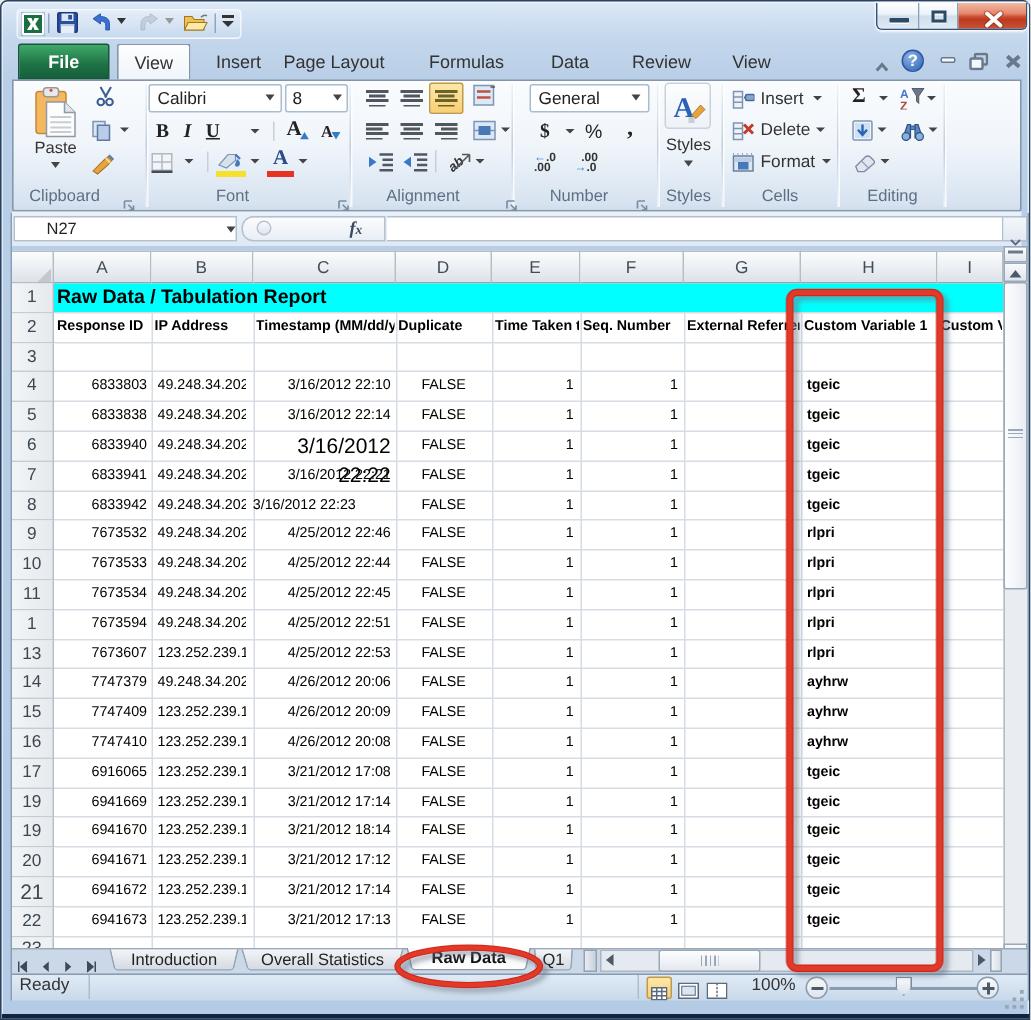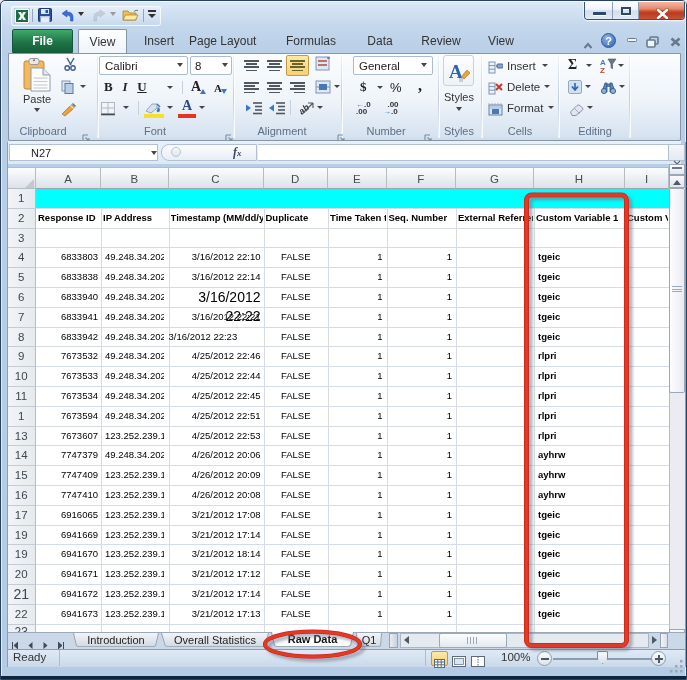--- a/index.html
+++ b/index.html
@@ -417,20 +417,21 @@
 <div class="abs" style="left:100px;top:188.0px;width:1px;height:443.0px;background:#d5dce4;"></div>
 <div class="abs" style="left:167.5px;top:188.0px;width:1px;height:443.0px;background:#d5dce4;"></div>
 <div class="abs" style="left:262.5px;top:188.0px;width:1px;height:443.0px;background:#d5dce4;"></div>
 <div class="abs" style="left:327px;top:188.0px;width:1px;height:443.0px;background:#d5dce4;"></div>
 <div class="abs" style="left:385.5px;top:188.0px;width:1px;height:443.0px;background:#d5dce4;"></div>
 <div class="abs" style="left:455px;top:188.0px;width:1px;height:443.0px;background:#d5dce4;"></div>
 <div class="abs" style="left:533px;top:188.0px;width:1px;height:443.0px;background:#d5dce4;"></div>
 <div class="abs" style="left:624px;top:188.0px;width:1px;height:443.0px;background:#d5dce4;"></div>
 <div class="abs" style="left:668px;top:188.0px;width:1px;height:443.0px;background:#d5dce4;"></div>
 <div class="abs" style="left:35px;top:188.0px;width:633px;height:18.8px;background:#00ffff;"></div>
+<div class="abs" style="left:37px;top:188.0px;height:18.8px;line-height:18.8px;font-size:13px;font-weight:bold;color:#000;">Raw Data / Tabulation Report</div>
 <div class="abs" style="left:37px;top:207.8px;width:62px;height:18.8px;overflow:hidden;white-space:nowrap;font-size:9.5px;font-weight:bold;color:#000;line-height:18.8px;">Response ID</div>
 <div class="abs" style="left:102px;top:207.8px;width:64.5px;height:18.8px;overflow:hidden;white-space:nowrap;font-size:9.5px;font-weight:bold;color:#000;line-height:18.8px;">IP Address</div>
 <div class="abs" style="left:169.5px;top:207.8px;width:92.0px;height:18.8px;overflow:hidden;white-space:nowrap;font-size:9.5px;font-weight:bold;color:#000;line-height:18.8px;">Timestamp (MM/dd/yyyy)</div>
 <div class="abs" style="left:264.5px;top:207.8px;width:61.5px;height:18.8px;overflow:hidden;white-space:nowrap;font-size:9.5px;font-weight:bold;color:#000;line-height:18.8px;">Duplicate</div>
 <div class="abs" style="left:329px;top:207.8px;width:55.5px;height:18.8px;overflow:hidden;white-space:nowrap;font-size:9.5px;font-weight:bold;color:#000;line-height:18.8px;">Time Taken to Complete</div>
 <div class="abs" style="left:387.5px;top:207.8px;width:66.5px;height:18.8px;overflow:hidden;white-space:nowrap;font-size:9.5px;font-weight:bold;color:#000;line-height:18.8px;">Seq. Number</div>
 <div class="abs" style="left:457px;top:207.8px;width:75px;height:18.8px;overflow:hidden;white-space:nowrap;font-size:9.5px;font-weight:bold;color:#000;line-height:18.8px;">External Referrer</div>
 <div class="abs" style="left:535px;top:207.8px;width:88px;height:18.8px;overflow:hidden;white-space:nowrap;font-size:9.5px;font-weight:bold;color:#000;line-height:18.8px;">Custom Variable 1</div>
 <div class="abs" style="left:626px;top:207.8px;width:41px;height:18.8px;overflow:hidden;white-space:nowrap;font-size:9.5px;font-weight:bold;color:#000;line-height:18.8px;">Custom Variable 2</div>
 <div class="abs" style="left:35px;top:247.4px;width:62px;height:18.8px;font-size:9.5px;color:#000;text-align:right;line-height:18.8px;">6833803</div>

